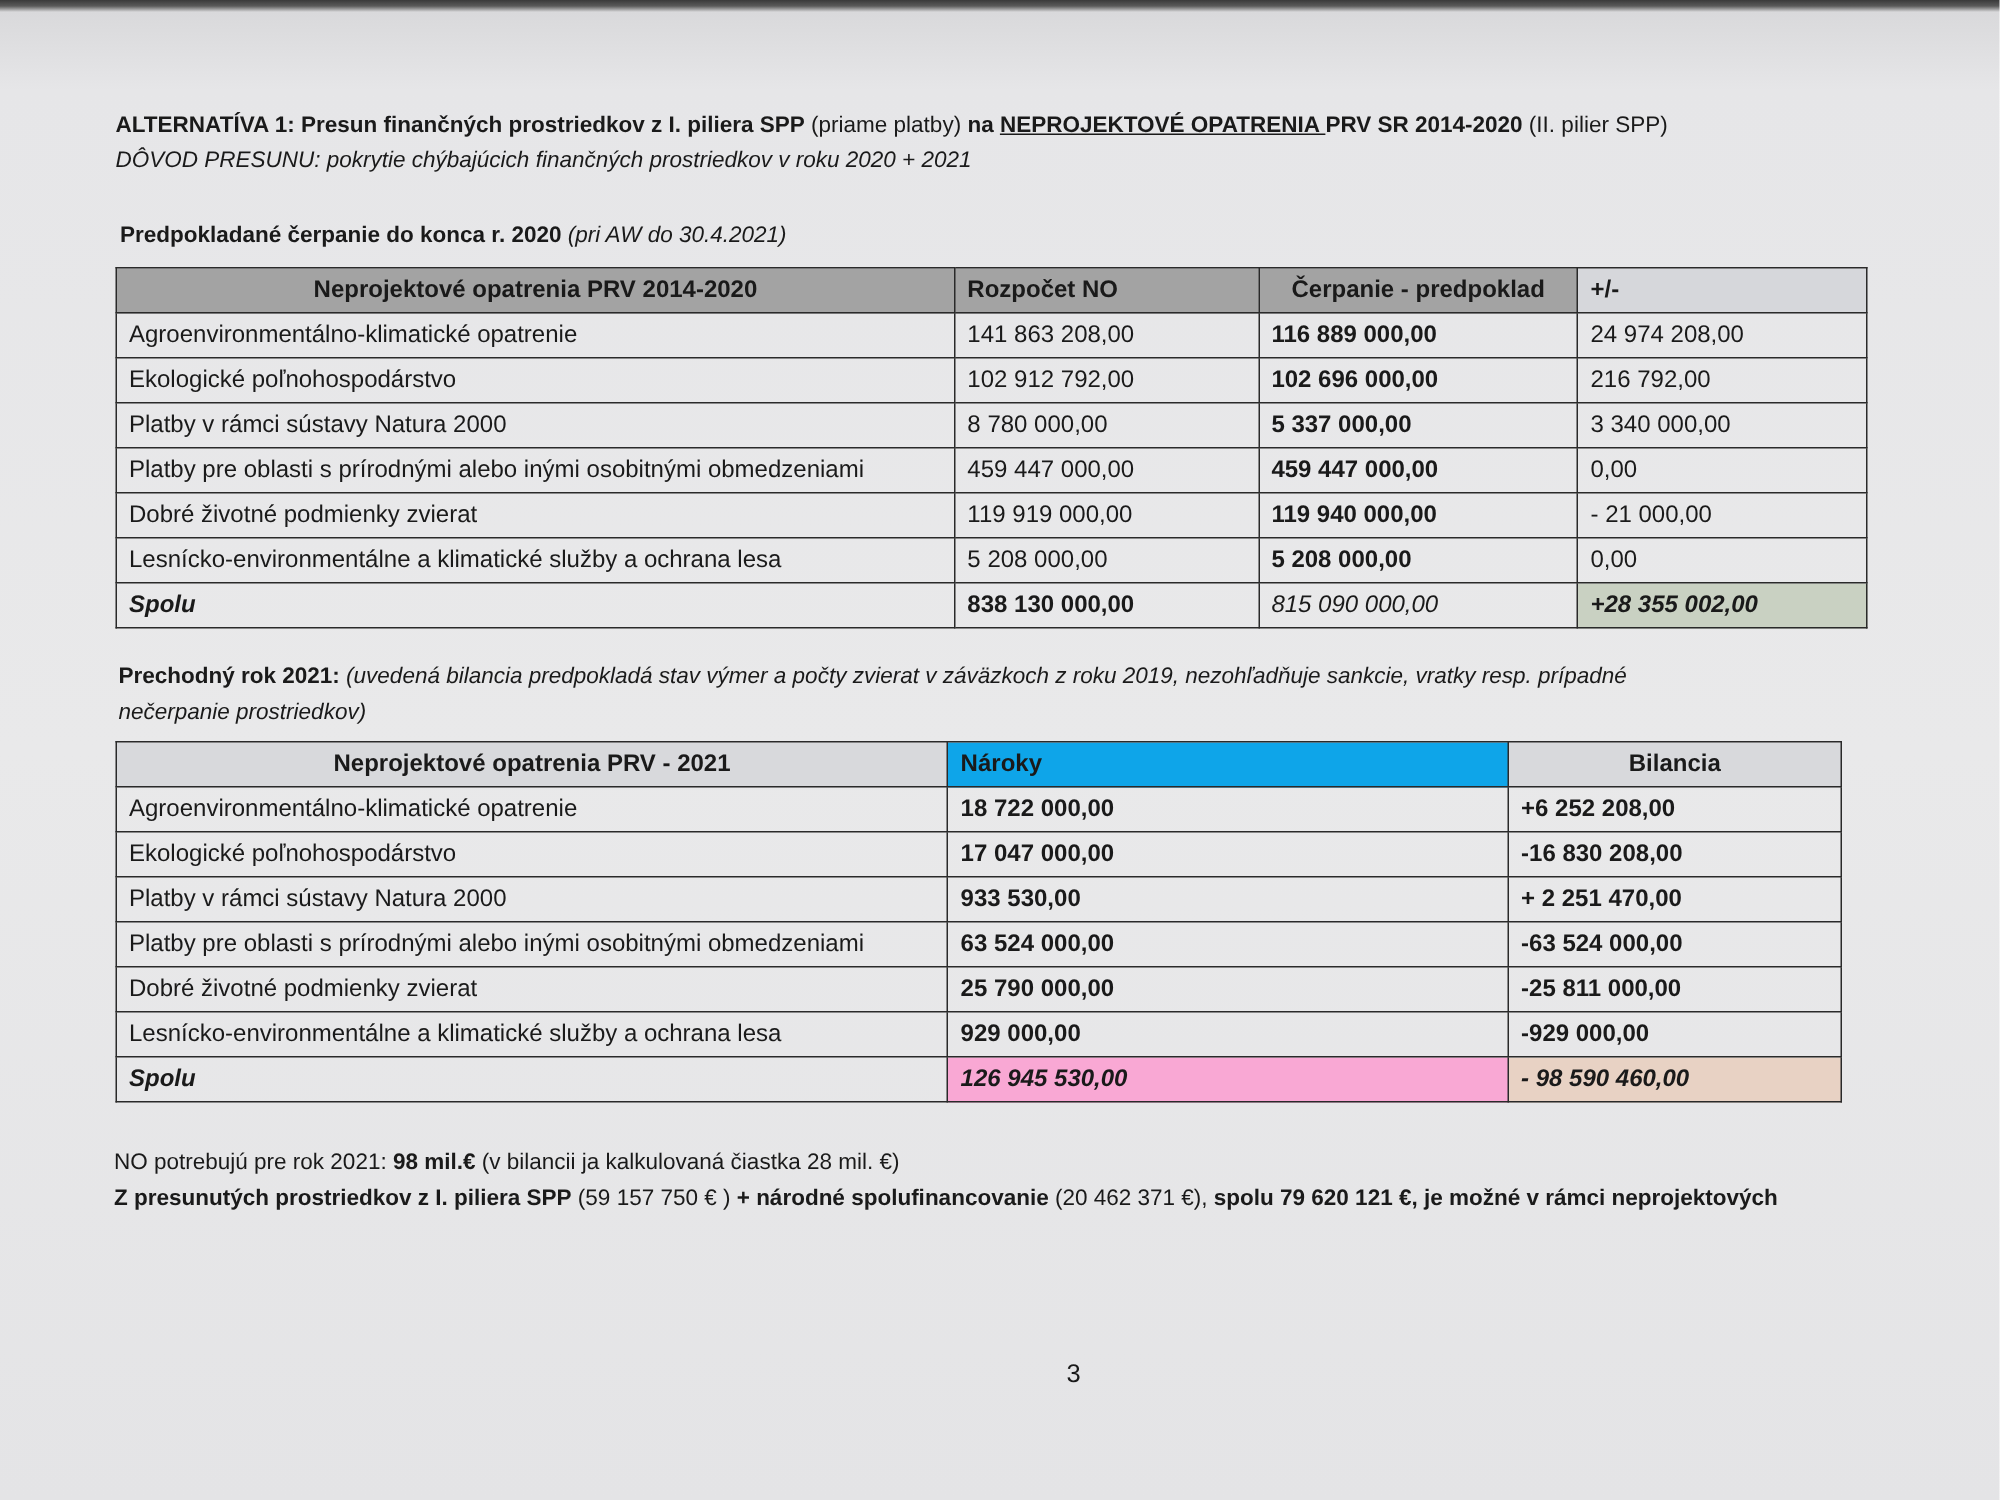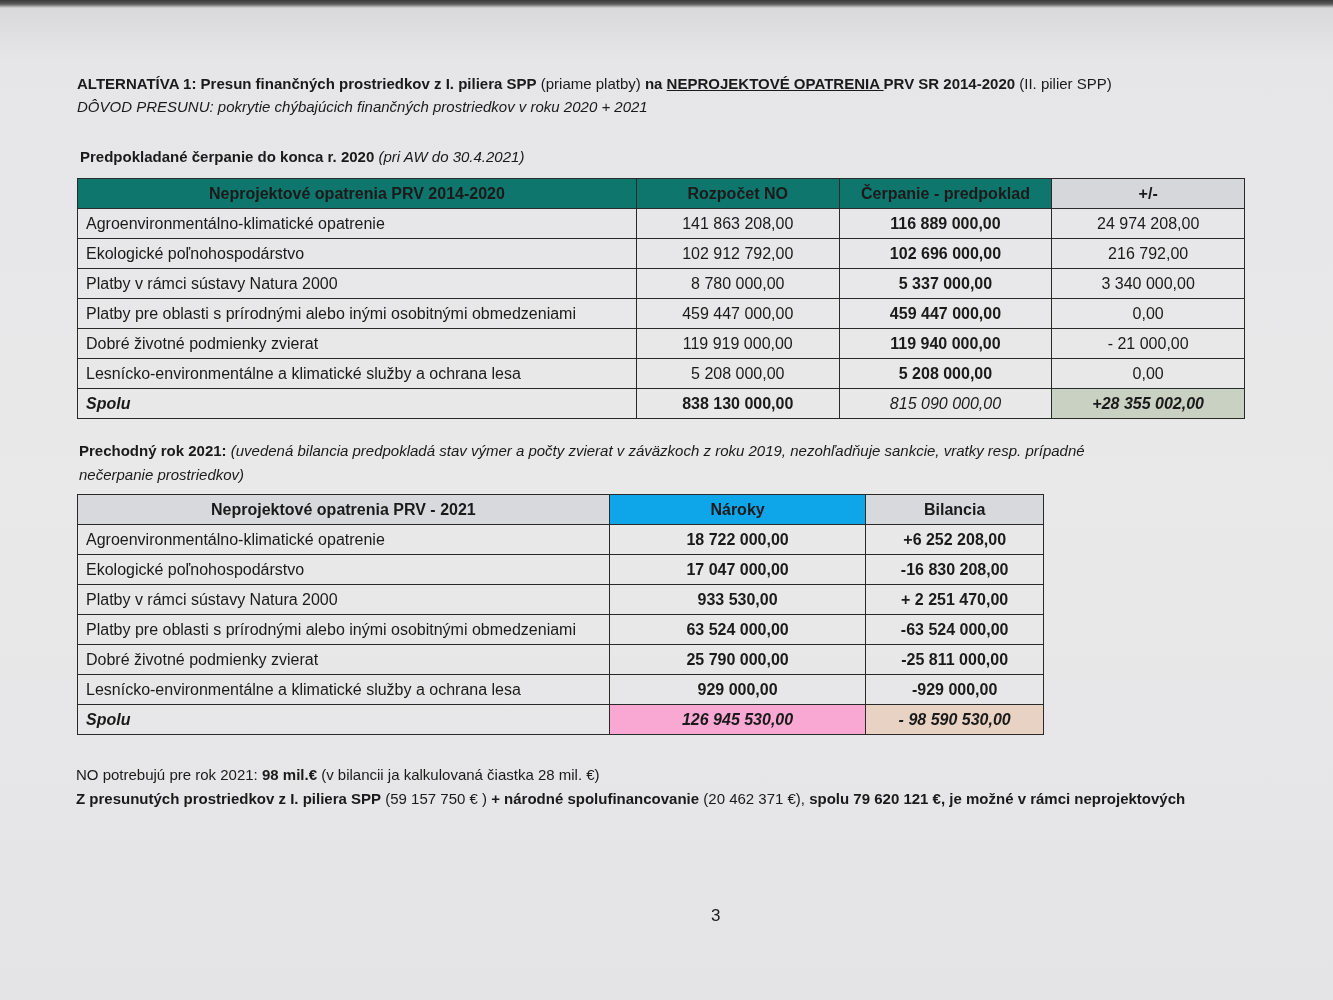--- a/index.html
+++ b/index.html
@@ -8,29 +8,29 @@
     background: linear-gradient(180deg,#3a3a3a 0px,#5a5a5a 4px,#d9d9db 8px,#e6e6e8 60px,#e9e9ea 500px,#e4e4e6 1000px);
     font-family:"Liberation Sans", sans-serif; color:#1a1a1a; position:relative;
   }
   .page { position:absolute; left:0; top:0; width:1333px; height:1000px; }
   .line { position:absolute; white-space:nowrap; font-size:15px; }
   .b { font-weight:bold; }
   .i { font-style:italic; }
   .u { text-decoration:underline; }
   table { position:absolute; border-collapse:collapse; font-size:16px; }
   td, th { border:1.5px solid #2a2a2a; padding:0 8px; height:29px; white-space:nowrap; }
-  th { background:#0f766e; font-weight:bold; }
-  td.num, th.num { text-align:center;margin-left:40px; }
+  th { background:#a3a3a3; font-weight:bold; }
+  td.num, th.num { text-align:left;margin-left:40px; }
   td.bold { font-weight:bold; }
   td.total-label { font-weight:bold; font-style:italic; }
   .green { background:#c9d1c2; }
   .blue { background:#f9a8d4; }
   .peach { background:#e8d2c4; }
   #t1 { left:77px; top:178px; width:1168px; }
-  #t2 { left:77px; top:494px; width:967px; }
+  #t2 { left:77px; top:494px; width:1151px; }
   .pagenum { position:absolute; left:711px; top:906px; font-size:17px; }
 </style>
 </head>
 <body>
 
 <div class="page">
 
   <div class="line b" style="left:77px;top:75px;">
     <span>ALTERNATÍVA 1: Presun finančných prostriedkov z I. piliera SPP</span><span style="font-weight:normal"> (priame platby) </span><span>na </span><span class="u">NEPROJEKTOVÉ OPATRENIA </span><span>PRV SR 2014-2020</span><span style="font-weight:normal"> (II. pilier SPP)</span>
   </div>
@@ -135,21 +135,21 @@
         <td class="num bold">-25 811 000,00</td>
       </tr>
       <tr>
         <td>Lesnícko-environmentálne a klimatické služby a ochrana lesa</td>
         <td class="num bold">929 000,00</td>
         <td class="num bold">-929 000,00</td>
       </tr>
       <tr>
         <td class="total-label">Spolu</td>
         <td class="num bold i blue">126 945 530,00</td>
-        <td class="num bold i peach">- 98 590 530,00</td>
+        <td class="num bold i peach">- 98 590 460,00</td>
       </tr>
     </tbody>
   </table>
 
   <div class="line" style="left:76px;top:766px;">
     <span>NO potrebujú pre rok 2021: </span><span class="b">98 mil.€</span><span>  (v bilancii ja kalkulovaná čiastka 28 mil. €)</span>
   </div>
   <div class="line" style="left:76px;top:790px;">
     <span class="b">Z presunutých prostriedkov z I. piliera SPP</span><span> (59 157 750 € ) </span><span class="b">+ národné spolufinancovanie</span><span> (20 462 371 €), </span><span class="b"> spolu 79 620 121 €, je možné v rámci neprojektových</span>
   </div>

